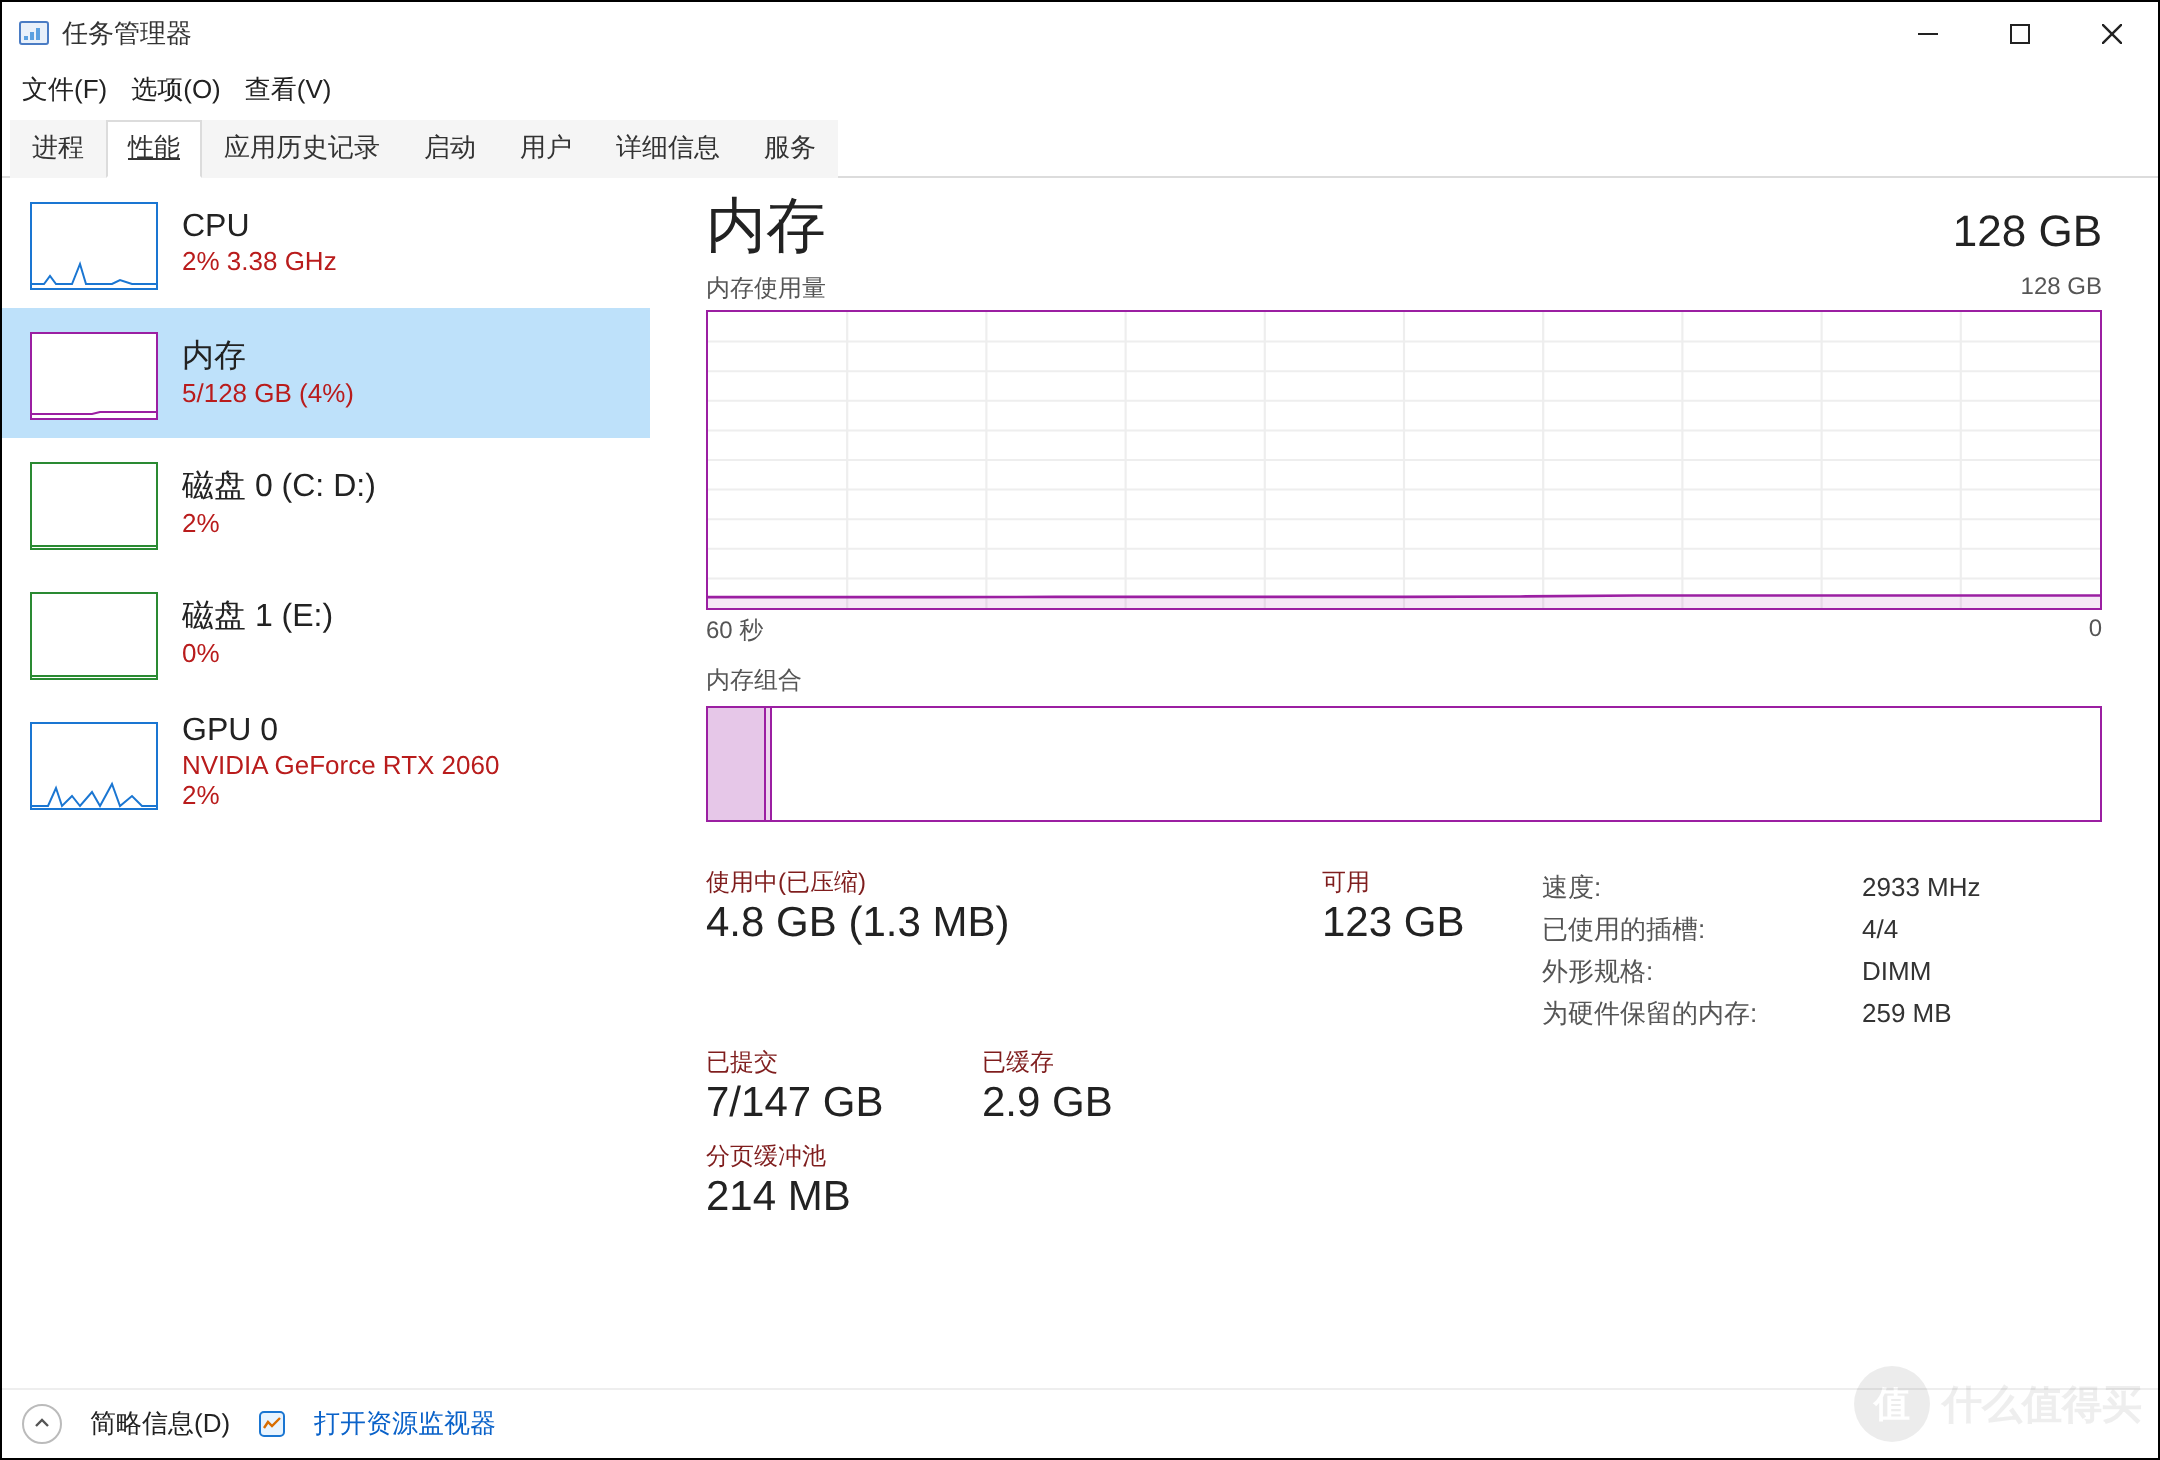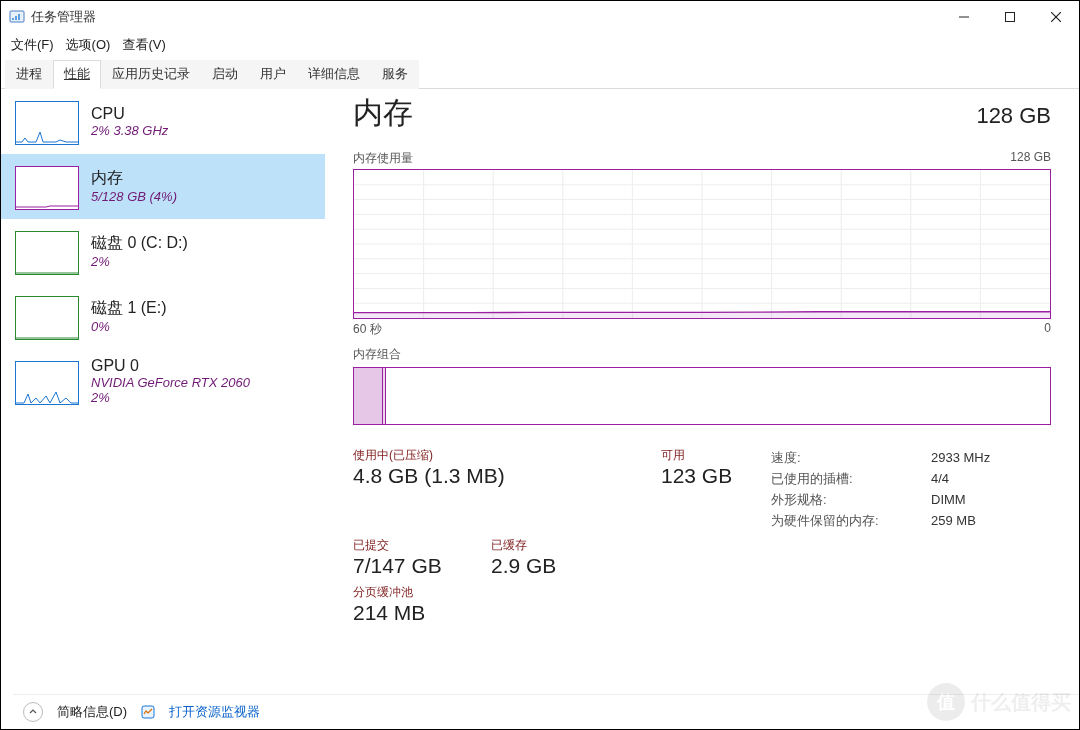--- a/index.html
+++ b/index.html
@@ -34,41 +34,41 @@
   .sidebar{width:378px;overflow:auto;}
   .sitem{display:flex;align-items:center;gap:12px;padding:8px 10px 8px 14px;border-bottom:1px solid transparent;}
   .sitem.selected{background:var(--sel);}
   .thumb{width:62px;height:42px;border:1px solid;background:#fff;position:relative;margin-top:4px;flex:none;}
   .thumb.cpu{border-color:var(--blue);}
   .thumb.mem{border-color:var(--magenta);}
   .thumb.disk{border-color:var(--green);}
   .thumb.gpu{border-color:var(--gpu);}
   .thumb svg{position:absolute;inset:0;}
   .slabel .title{font-size:16px;}
-  .slabel .sub{font-size:13px;color:#701a75;font-style:italic;}
+  .slabel .sub{font-size:13px;color:#b91c1c;}
   
   .detail{flex:1;padding:4px 28px 0 28px;display:flex;flex-direction:column;}
   .d-header{display:flex;align-items:baseline;justify-content:space-between;}
   .d-title{font-size:30px;font-weight:400;}
   .d-cap{font-size:22px;}
-  .chart-label-row{display:flex;justify-content:space-between;font-size:12px;color:#555;margin-top:16px;gap:48px;}
+  .chart-label-row{display:flex;justify-content:space-between;font-size:12px;color:#555;margin-top:2px;gap:48px;}
   .chart{border:1px solid var(--magenta);height:148px;position:relative;background:#fff;margin-top:2px;}
   .chart .grid line{stroke:#eee;stroke-width:1;}
   .axis-row{display:flex;justify-content:space-between;font-size:12px;color:#555;margin-top:2px;}
   .comp-label{font-size:12px;color:#555;margin-top:8px;}
   .comp{border:1px solid var(--magenta);height:56px;margin-top:4px;position:relative;display:flex;}
   .comp .used{background:rgba(155,31,162,0.25);border-right:1px solid var(--magenta);height:100%;}
   .comp .thin{width:2px;background:rgba(155,31,162,0.18);border-right:1px solid var(--magenta);height:100%;}
   .stats{display:grid;grid-template-columns:138px 170px 110px 160px 120px;margin-top:22px;row-gap:6px;}
   .stat .lbl{font-size:12px;color:#7f1d1d;}
   .stat .val{font-size:21px;}
   .kv{font-size:13px;line-height:21px;color:#333;}
   .kvlbl{color:#555;}
   
-  .footer{position:absolute;left:12px;right:0;bottom:0;height:34px;display:flex;align-items:center;gap:14px;padding:0 10px;font-size:13px;background:#fff;border-top:1px solid #eee;}
+  .footer{position:absolute;left:0;right:0;bottom:0;height:34px;display:flex;align-items:center;gap:14px;padding:0 10px;font-size:13px;background:#fff;border-top:1px solid #eee;}
   .footer a{color:var(--link);text-decoration:none;}
   .chev{width:18px;height:18px;border:1px solid #bbb;border-radius:50%;display:flex;align-items:center;justify-content:center;font-size:10px;color:#555;}
   .footer .ricon{width:14px;height:14px;}
   .watermark{position:absolute;right:8px;bottom:8px;opacity:.07;display:flex;align-items:center;gap:6px;font-size:20px;font-weight:700;pointer-events:none;}
   .watermark .badge{width:38px;height:38px;border-radius:50%;background:#000;color:#fff;display:flex;align-items:center;justify-content:center;font-size:18px;}
 </style>
 </head>
 <body>
 
 <div class="wrap">

